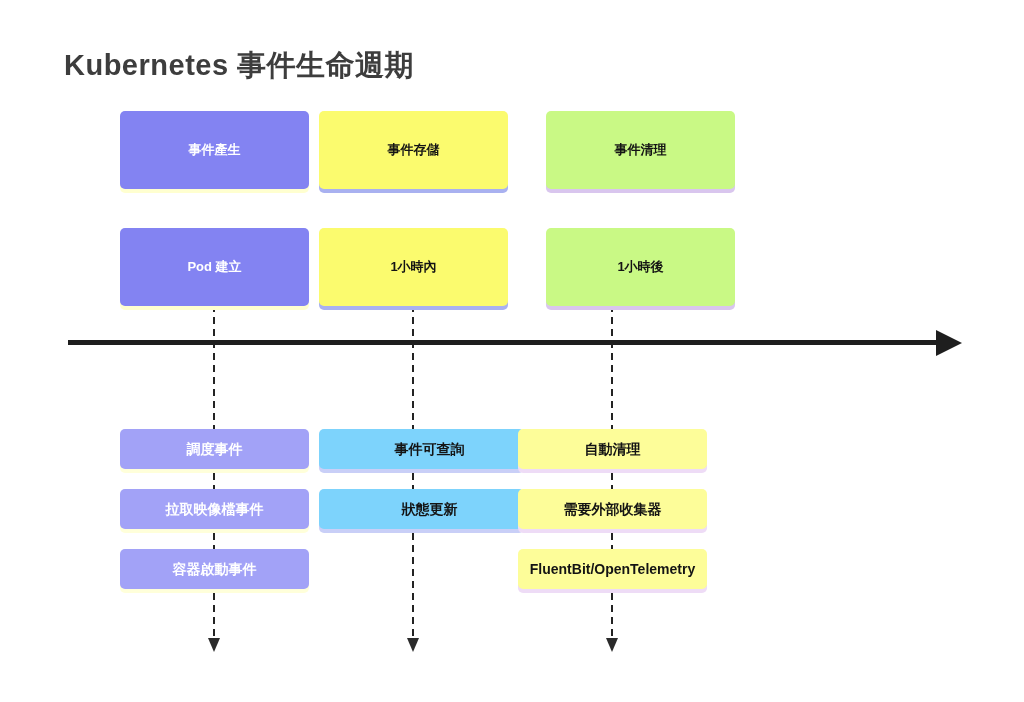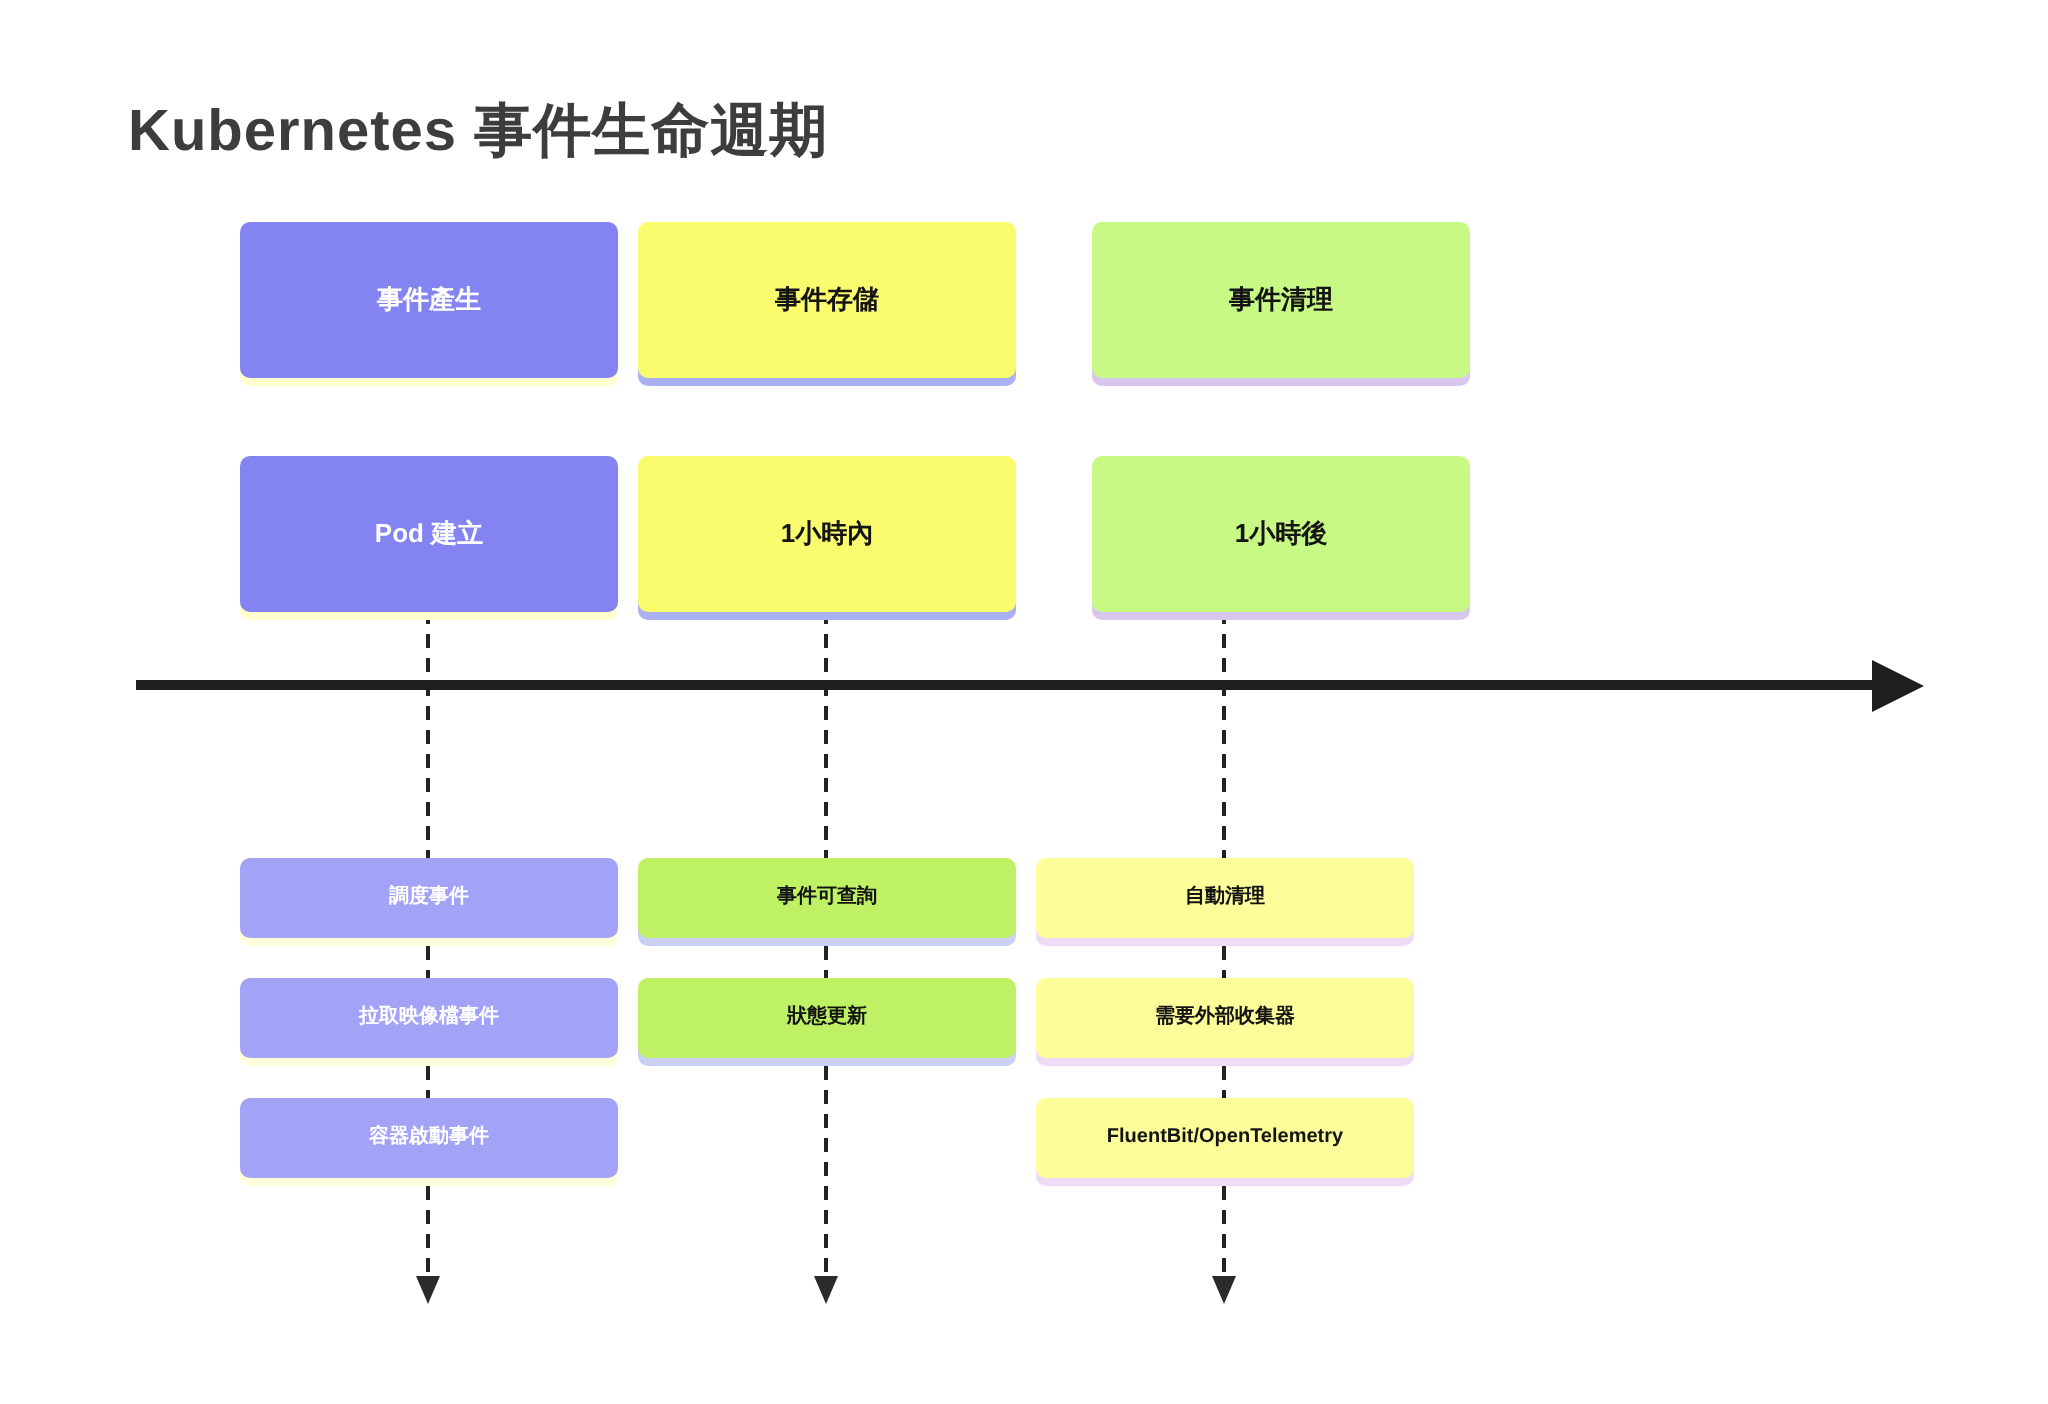--- a/index.html
+++ b/index.html
@@ -9,27 +9,27 @@
   }
   .title {
     position:absolute; left:64px; top:46px; margin:0;
     font-size:29px; font-weight:bold; color:#3d3d3d; letter-spacing:0.5px;
   }
   .box {
     position:absolute; width:189px; display:flex; align-items:center; justify-content:center;
     font-weight:bold; border-radius:5px; z-index:2; text-align:center; line-height:1.2;
   }
   .hdr  { height:78px; font-size:13px; }
-  .item { height:40px; font-size:10px; }
+  .item { height:40px; font-size:14px; }
 
   .c-purple    { background:#8383f2; color:#ffffff; box-shadow:0 4px 0 #ffffd0; }
   .c-yellow    { background:#fbfb6e; color:#141414; box-shadow:0 4px 0 #a9b1f0; }
   .c-green     { background:#c9f985; color:#141414; box-shadow:0 4px 0 #d9c6ee;margin-left:28px; }
   .c-lpurple   { background:#a2a2f7; color:#ffffff; box-shadow:0 4px 0 #ffffda; }
-  .c-lyellow-b { background:#bef264; color:#141414; box-shadow:0 4px 0 #c9cff7; }
+  .c-lyellow-b { background:#7dd3fc; color:#141414; box-shadow:0 4px 0 #c9cff7;padding-left:16px; }
   .c-lyellow-p { background:#fdfd99; color:#141414; box-shadow:0 4px 0 #eedcf6; }
 
   .col1 { left:120px; } .col2 { left:319px; } .col3 { left:518px; }
   .row1 { top:111px; }  .row2 { top:228px; }
   .row3 { top:429px; }  .row4 { top:489px; } .row5 { top:549px;text-align:center; }
 
   .connector {
     position:absolute; top:293px; width:2px; height:345px; z-index:1;
     background-image:repeating-linear-gradient(to bottom,#232323 0 7px,transparent 7px 12px);
   }

